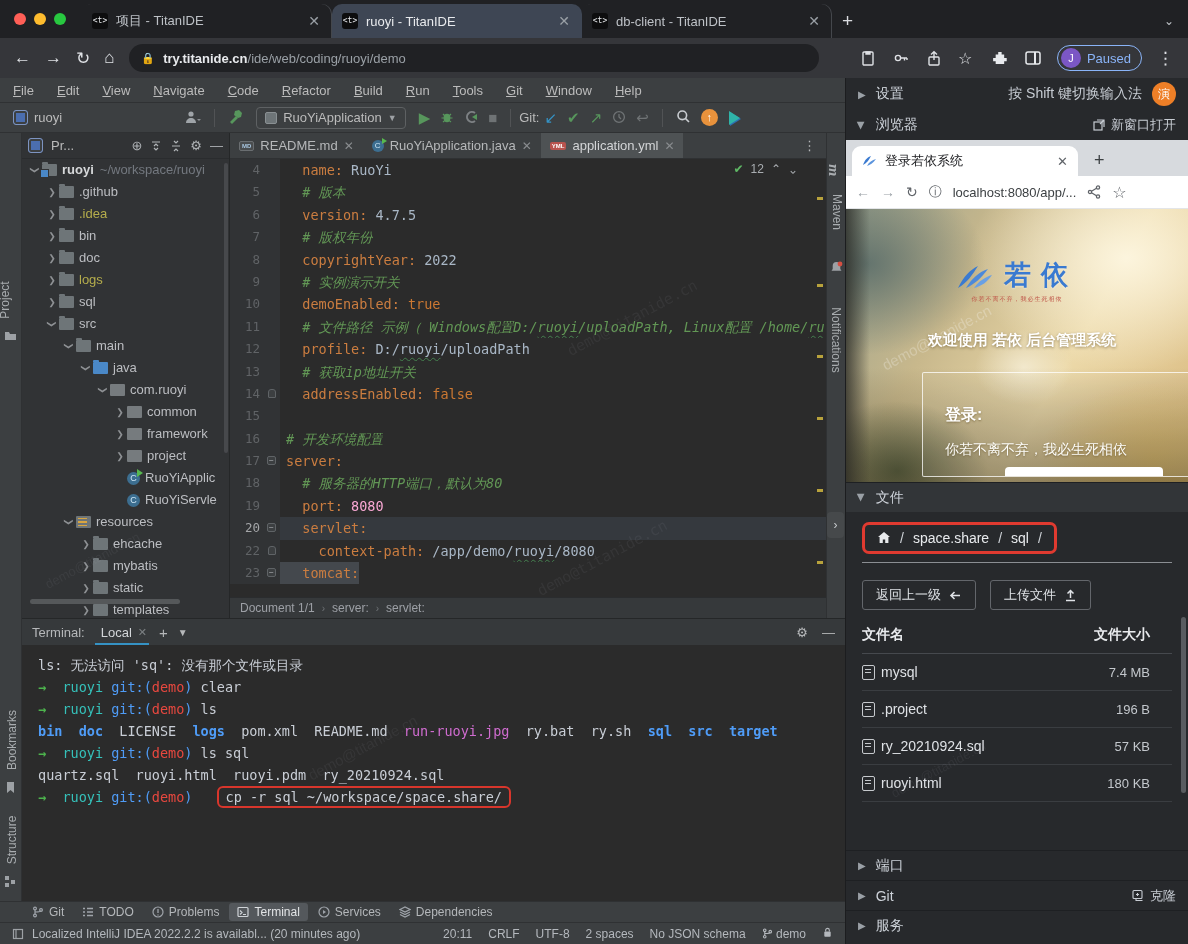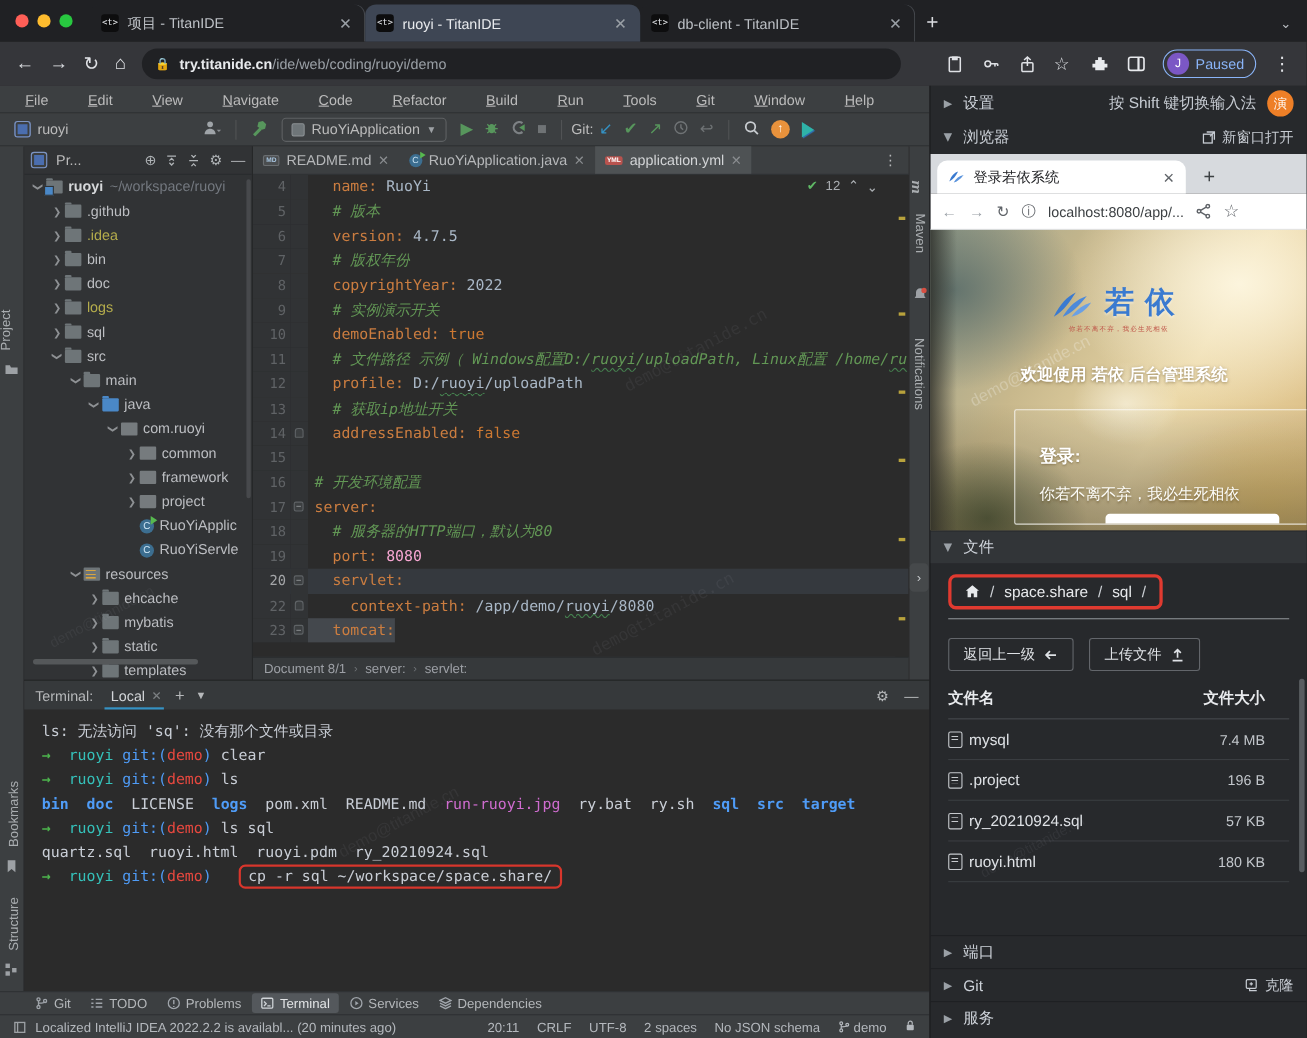--- a/index.html
+++ b/index.html
@@ -28,21 +28,21 @@
   #url-domain{color:#e8eaed;font-weight:bold}
   #url-path{color:#9aa0a6}
   .chrome-right{display:flex;align-items:center;gap:15px;margin-left:auto}
   .cr-ic{width:18px;height:18px;color:#dfe1e5}
   .cr-ic svg{width:18px;height:18px;display:block}
   #profile-chip{display:flex;align-items:center;gap:6px;border:1px solid #8ab4f8;border-radius:14px;padding:2px 10px 2px 3px}
   #profile-avatar{width:20px;height:20px;border-radius:50%;background:#7b57c5;color:#fff;font-size:11px;text-align:center;line-height:20px}
   #profile-status{color:#8ab4f8;font-size:13px}
 
   
-  #menubar{position:absolute;left:0;top:78px;width:845px;height:25px;background:#3c3f41;border-bottom:1px solid #2f3133;display:flex;align-items:center;gap:36px;padding-left:23px}
+  #menubar{position:absolute;left:0;top:78px;width:845px;height:25px;background:#3c3f41;border-bottom:1px solid #2f3133;display:flex;align-items:center;gap:23px;padding-left:13px}
   .menu-item{display:inline-block;color:#bbbbbb;font-size:13px}
   .menu-item::first-letter{text-decoration:underline}
   #idetoolbar{position:absolute;left:0;top:103px;width:845px;height:30px;background:#3c3f41;border-bottom:1px solid #2f3133;display:flex;align-items:center;font-size:13px;color:#bbbbbb}
   .tb-sep{width:1px;height:18px;background:#515355;margin:0 8px}
   .prj-ic{width:15px;height:15px;background:#4b6eaf;border:1px solid #7d94c1;border-radius:3px;box-shadow:inset 0 0 0 2px #3c3f41;margin:0 6px 0 13px}
   .combo{display:flex;align-items:center;gap:6px;height:22px;border:1px solid #5e6163;border-radius:4px;padding:0 8px;margin:0 8px}
   .combo .sq{width:12px;height:12px;background:#6e7578;border-radius:2px;border:1px solid #8a9093}
   .ic{font-size:15px;line-height:1;padding:0 5px}
   .green{color:#57965c}.gray{color:#6f7375}.blue{color:#3592c4}
   .circle-up{width:17px;height:17px;border-radius:50%;background:#e8923c;color:#fff;font-size:11px;font-weight:bold;text-align:center;line-height:17px;margin:0 5px}
@@ -549,21 +549,21 @@
         <div class="eline"><span class="gut">15</span><span class="foldc"></span><span class="codeln"></span></div>
         <div class="eline"><span class="gut">16</span><span class="foldc"></span><span class="codeln"><span class="tk-c"># 开发环境配置</span></span></div>
         <div class="eline"><span class="gut">17</span><span class="foldc"><span class="fold-m">−</span></span><span class="codeln"><span class="tk-k">server:</span></span></div>
         <div class="eline"><span class="gut">18</span><span class="foldc"></span><span class="codeln"><span class="tk-c">  # 服务器的HTTP端口，默认为80</span></span></div>
         <div class="eline"><span class="gut">19</span><span class="foldc"></span><span class="codeln"><span class="tk-k">  port:</span><span class="tk-n"> 8080</span></span></div>
         <div class="eline cur"><span class="gut">20</span><span class="foldc"><span class="fold-m">−</span></span><span class="codeln"><span class="tk-k">  servlet:</span></span></div>
         <div class="eline"><span class="gut">22</span><span class="foldc"><span class="fold-p"></span></span><span class="codeln"><span class="tk-k">    context-path:</span><span class="tk-v"> /app/demo/</span><span class="tk-v wavy">ruoyi</span><span class="tk-v">/8080</span></span></div>
         <div class="eline"><span class="gut">23</span><span class="foldc"><span class="fold-m">−</span></span><span class="codeln cutblock"><span class="tk-k">  tomcat:</span></span></div>
       </div>
     <div id="ebread">
-        <span>Document 8/1</span>
+        <span>Document 1/1</span>
         <span class="sep">›</span>
         <span>server:</span>
         <span class="sep">›</span>
         <span>servlet:</span>
       </div>
   </div>
 
   <div id="terminal">
     <div id="term-header">
       <span>Terminal:</span>

